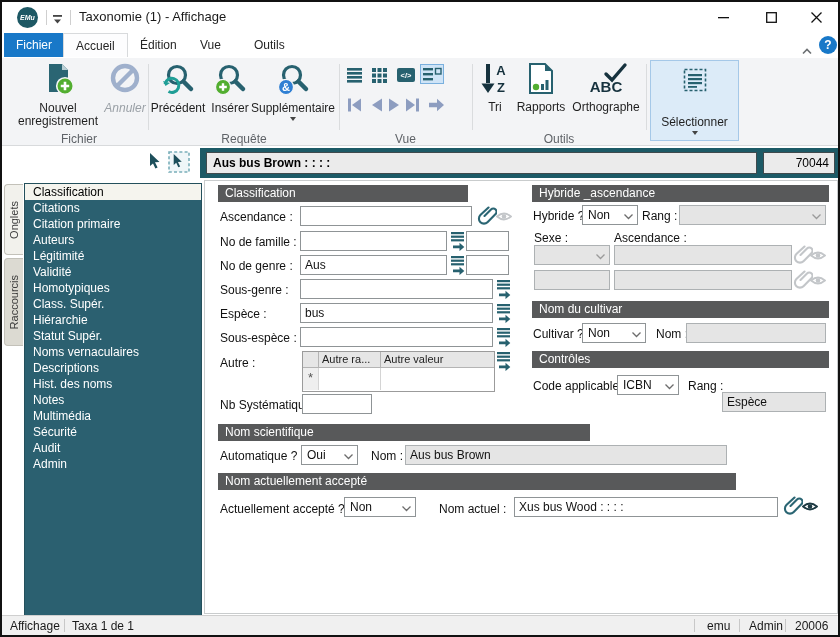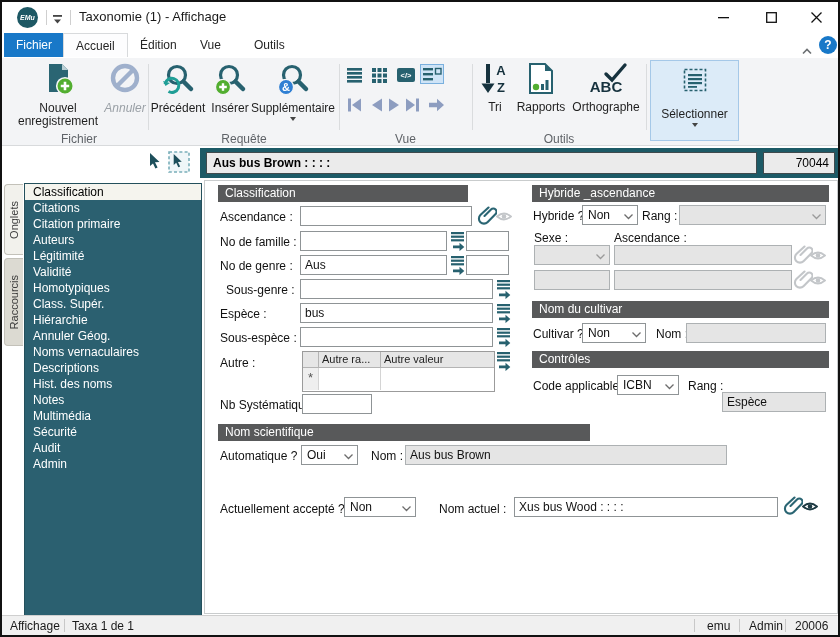--- a/index.html
+++ b/index.html
@@ -279,21 +279,21 @@
     <div id="sel-btn">
       <span style="margin-top:7px"><svg width="24" height="24">
             <rect x="1.5" y="1.5" width="21" height="21" fill="none" stroke="#27616f" stroke-width="1.6" stroke-dasharray="3 2"></rect>
             <g fill="#27616f">
               <rect x="5" y="6" width="14" height="2.2"></rect>
               <rect x="5" y="10" width="14" height="2.2"></rect>
               <rect x="5" y="14" width="14" height="2.2"></rect>
               <rect x="5" y="18" width="9" height="1.8"></rect>
             </g>
           </svg></span>
-      <span style="margin-top:12px">Sélectionner</span>
+      <span style="margin-top:20px">Sélectionner</span>
       <span class="tri-down"></span>
     </div>
 
     <div class="rgl" style="left:8px;width:138px">Fichier</div>
     <div class="rgl" style="left:148px;width:188px">Requête</div>
     <div class="rgl" style="left:338px;width:131px">Vue</div>
     <div class="rgl" style="left:471px;width:172px">Outils</div>
   </div>
 
   <div class="abs" style="left:146px;top:151px"><svg width="16" height="17" style="color:#1d4f5b">
@@ -321,21 +321,21 @@
   <div id="sidebar">
     <div class="sbi sel">Classification</div>
     <div class="sbi">Citations</div>
     <div class="sbi">Citation primaire</div>
     <div class="sbi">Auteurs</div>
     <div class="sbi">Légitimité</div>
     <div class="sbi">Validité</div>
     <div class="sbi">Homotypiques</div>
     <div class="sbi">Class. Supér.</div>
     <div class="sbi">Hiérarchie</div>
-    <div class="sbi">Annuler Géog.</div>
+    <div class="sbi">Statut Supér.</div>
     <div class="sbi">Noms vernaculaires</div>
     <div class="sbi">Descriptions</div>
     <div class="sbi">Hist. des noms</div>
     <div class="sbi">Notes</div>
     <div class="sbi">Multimédia</div>
     <div class="sbi">Sécurité</div>
     <div class="sbi">Audit</div>
     <div class="sbi">Admin</div>
   </div>
 
@@ -358,21 +358,21 @@
       </svg></div>
   <input class="inp" style="left: 464px; top: 229px; width: 43px;">
 
   <div class="lbl" style="left:218px;top:257px">No de genre :</div>
   <input class="inp" style="left: 298px; top: 253px; width: 147px;" value="Aus">
   <div class="icbtn" style="left:448px;top:253px"><svg width="15" height="20" style="color:#27616f">
         <use href="#ic-lookup"></use>
       </svg></div>
   <input class="inp" style="left: 464px; top: 253px; width: 43px;">
 
-  <div class="lbl" style="left:224px;top:281px">Sous-genre :</div>
+  <div class="lbl" style="left:218px;top:281px">Sous-genre :</div>
   <input class="inp" style="left: 298px; top: 277px; width: 193px;">
   <div class="icbtn" style="left:494px;top:277px"><svg width="15" height="20" style="color:#27616f">
         <use href="#ic-lookup"></use>
       </svg></div>
 
   <div class="lbl" style="left:218px;top:305px">Espèce :</div>
   <input class="inp" style="left: 298px; top: 301px; width: 193px;" value="bus">
   <div class="icbtn" style="left:494px;top:301px"><svg width="15" height="20" style="color:#27616f">
         <use href="#ic-lookup"></use>
       </svg></div>
@@ -468,20 +468,21 @@
   <div class="lbl" style="left:218px;top:447px">Automatique ?</div>
   <div class="dd" style="left:299px;top:443px;width:57px">
       <span>Oui</span>
       <svg class="chev" width="9" height="6">
         <path d="M0.5 0.5 L4.5 4.5 L8.5 0.5" stroke="#6d6d6d" fill="none" stroke-width="1.3"></path>
       </svg>
     </div>
   <div class="lbl" style="left:369px;top:447px">Nom :</div>
   <input class="inp ro" style="left: 403px; top: 443px; width: 322px;" readonly="" value="Aus bus Brown">
 
+  <div class="sec" style="left:216px;top:471px;width:518px">Nom actuellement accepté</div>
   <div class="lbl" style="left:218px;top:500px">Actuellement accepté ?</div>
   <div class="dd" style="left:342px;top:495px;width:72px">
       <span>Non</span>
       <svg class="chev" width="9" height="6">
         <path d="M0.5 0.5 L4.5 4.5 L8.5 0.5" stroke="#6d6d6d" fill="none" stroke-width="1.3"></path>
       </svg>
     </div>
   <div class="lbl" style="left:437px;top:500px">Nom actuel :</div>
   <input class="inp" style="left: 512px; top: 495px; width: 264px;" value="Xus bus Wood : : : :">
   <div class="icbtn" style="left:781px;top:493px"><svg width="20" height="20" style="color:#2a6573">

